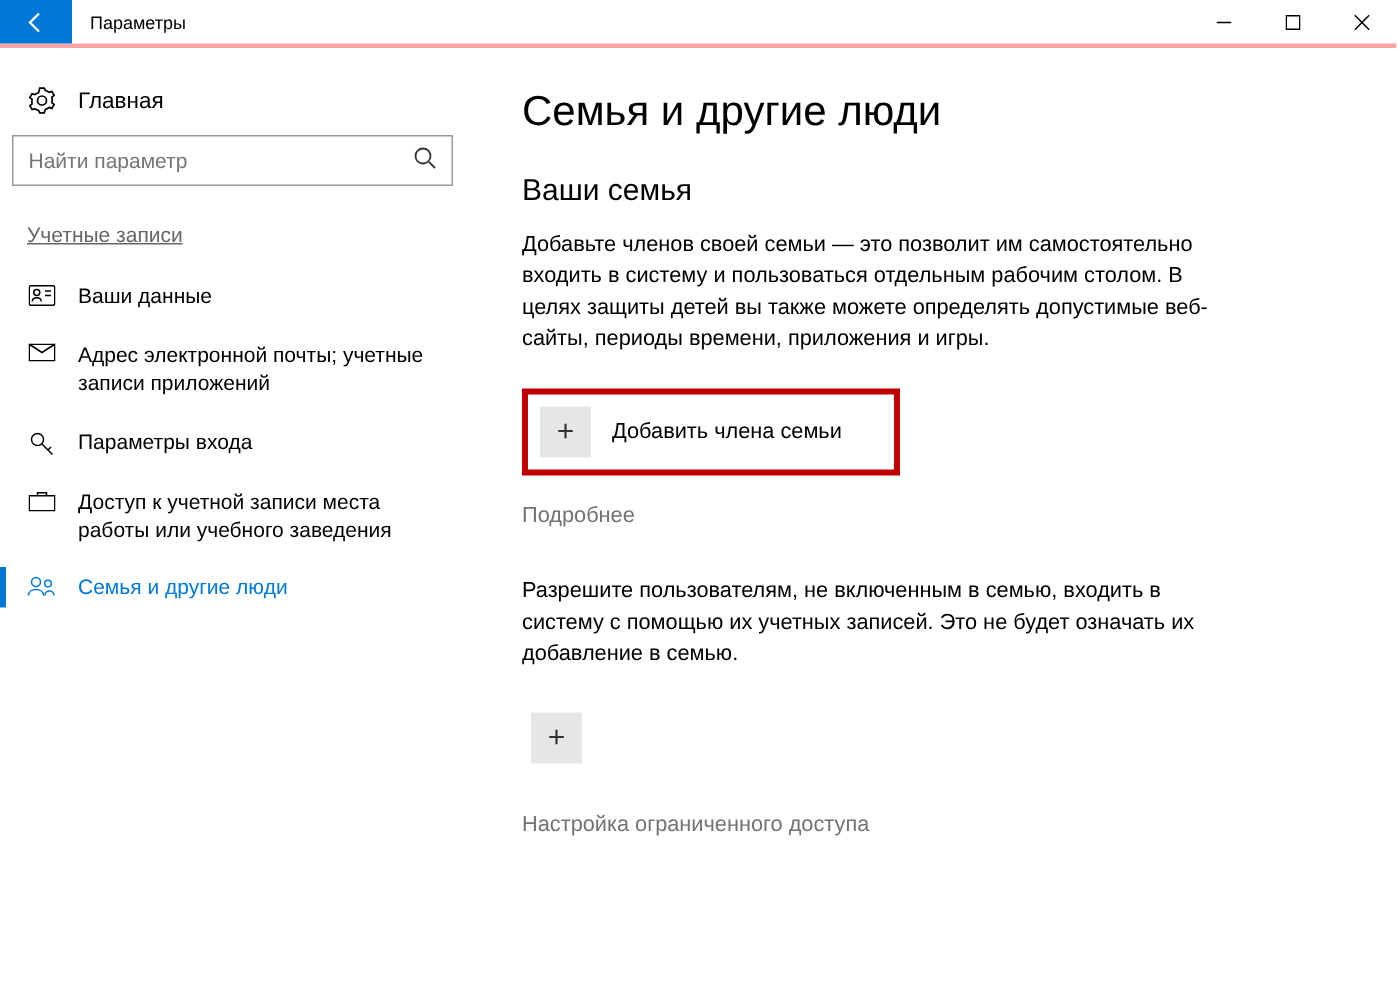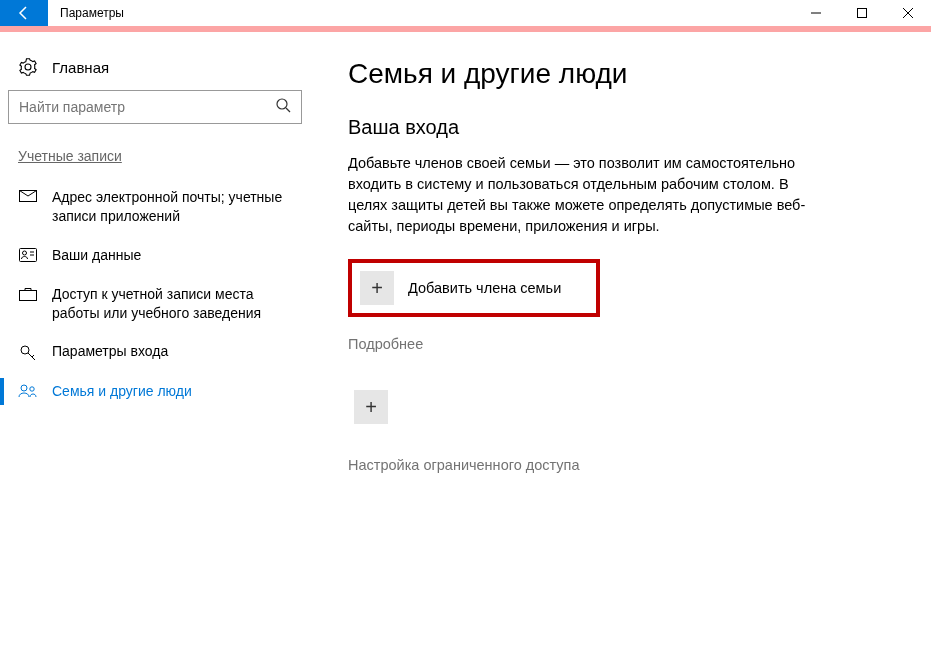--- a/index.html
+++ b/index.html
@@ -1,18 +1,18 @@
 <!DOCTYPE html>
 <html><head>
 <meta charset="utf-8">
 <style>
 * { margin: 0; padding: 0; box-sizing: border-box; font-family: "Segoe UI", Tahoma, sans-serif; }
 html, body { width: 931px; height: 657px; background: #fff; overflow: hidden; }
 
-.titlebar { height: 32px; display: flex; align-items: stretch; border-bottom: 6px solid #fca5a5; }
+.titlebar { height: 32px; display: flex; align-items: stretch; border-bottom: 3px solid #fca5a5; }
 .back-btn { width: 48px; background: #0078d7; color: #fff; display: flex; align-items: center; justify-content: center; }
 .back-btn svg { width: 16px; height: 16px; }
 .title-text { display: flex; align-items: center; padding-left: 12px; font-size: 12px; color: #000; flex: 1; }
 .win-controls { display: flex; }
 .win-btn { width: 46px; display: flex; align-items: center; justify-content: center; }
 .win-btn svg { width: 10px; height: 10px; }
 
 .body-wrap { display: flex; height: calc(100% - 32px); }
 
 .sidebar { width: 320px; padding: 18px 0 0 0; }
@@ -92,89 +92,90 @@
             <circle cx="7" cy="7" r="5" stroke="#333" stroke-width="1.2" fill="none"></circle>
             <line x1="11" y1="11" x2="15" y2="15" stroke="#333" stroke-width="1.2"></line>
           </svg>
       </span>
     </div>
 
     <div class="section-title">Учетные записи</div>
 
     <div class="nav-item">
       <span class="icon">
-        <svg width="18" height="12" viewBox="0 0 18 12">
-            <rect x="0.5" y="0.5" width="17" height="11" stroke="#000" fill="none"></rect>
-            <path d="M0.5 0.5 L9 6 L17.5 0.5" stroke="#000" fill="none"></path>
-          </svg>
-      </span>
-      <span class="label">Адрес электронной почты; учетные записи приложений</span>
-    </div>
-
-    <div class="nav-item">
-      <span class="icon">
         <svg width="18" height="14" viewBox="0 0 18 14">
             <rect x="0.5" y="0.5" width="17" height="13" rx="1" stroke="#000" fill="none"></rect>
             <circle cx="5.5" cy="5" r="2" stroke="#000" fill="none"></circle>
             <path d="M2.5 11c0-1.5 1.3-2.5 3-2.5s3 1 3 2.5" stroke="#000" fill="none"></path>
             <line x1="11" y1="4" x2="15" y2="4" stroke="#000"></line>
             <line x1="11" y1="7" x2="15" y2="7" stroke="#000"></line>
           </svg>
       </span>
       <span class="label">Ваши данные</span>
     </div>
 
     <div class="nav-item">
       <span class="icon">
-        <svg width="18" height="14" viewBox="0 0 18 14">
-            <rect x="0.5" y="3.5" width="17" height="10" stroke="#000" fill="none"></rect>
-            <path d="M6 3.5V1.5h6v2" stroke="#000" fill="none"></path>
+        <svg width="18" height="12" viewBox="0 0 18 12">
+            <rect x="0.5" y="0.5" width="17" height="11" stroke="#000" fill="none"></rect>
+            <path d="M0.5 0.5 L9 6 L17.5 0.5" stroke="#000" fill="none"></path>
           </svg>
       </span>
-      <span class="label">Доступ к учетной записи места работы или учебного заведения</span>
+      <span class="label">Адрес электронной почты; учетные записи приложений</span>
     </div>
 
     <div class="nav-item">
       <span class="icon">
         <svg width="18" height="18" viewBox="0 0 18 18">
             <circle cx="6" cy="6" r="4" stroke="#000" fill="none"></circle>
             <line x1="9" y1="9" x2="16" y2="16" stroke="#000"></line>
             <line x1="13" y1="13" x2="15" y2="11" stroke="#000"></line>
           </svg>
       </span>
       <span class="label">Параметры входа</span>
+    </div>
+
+    <div class="nav-item">
+      <span class="icon">
+        <svg width="18" height="14" viewBox="0 0 18 14">
+            <rect x="0.5" y="3.5" width="17" height="10" stroke="#000" fill="none"></rect>
+            <path d="M6 3.5V1.5h6v2" stroke="#000" fill="none"></path>
+          </svg>
+      </span>
+      <span class="label">Доступ к учетной записи места работы или учебного заведения</span>
     </div>
 
     <div class="nav-item active">
       <span class="icon">
         <svg width="20" height="14" viewBox="0 0 20 14">
             <circle cx="6" cy="4" r="3" stroke="#0078d7" fill="none"></circle>
             <circle cx="14" cy="5" r="2.2" stroke="#0078d7" fill="none"></circle>
             <path d="M1 13c0-2.5 2.2-4 5-4s5 1.5 5 4" stroke="#0078d7" fill="none"></path>
             <path d="M12 13c0-2 1.5-3 3-3s3 1 3 3" stroke="#0078d7" fill="none"></path>
           </svg>
       </span>
       <span class="label">Семья и другие люди</span>
     </div>
 
   </div>
 
   <div class="main">
     <h1 class="page-h1">Семья и другие люди</h1>
 
-    <h2 class="sub-h">Ваша входа</h2>
+    <h2 class="sub-h">Ваши семья</h2>
     <p class="para">Добавьте членов своей семьи — это позволит им самостоятельно входить в систему и пользоваться отдельным рабочим столом. В целях защиты детей вы также можете определять допустимые веб-сайты, периоды времени, приложения и игры.</p>
 
     <div class="add-block highlight">
       <div class="plus-tile">+</div>
       <span class="add-label">Добавить члена семьи</span>
     </div>
 
     <a class="link">Подробнее</a>
 
+    <p class="para">Разрешите пользователям, не включенным в семью, входить в систему с помощью их учетных записей. Это не будет означать их добавление в семью.</p>
 
     <div class="add-block" style="margin-bottom:26px;">
       <div class="plus-tile">+</div>
     </div>
 
     <a class="link">Настройка ограниченного доступа</a>
   </div>
 </div>
 
 </body></html>

